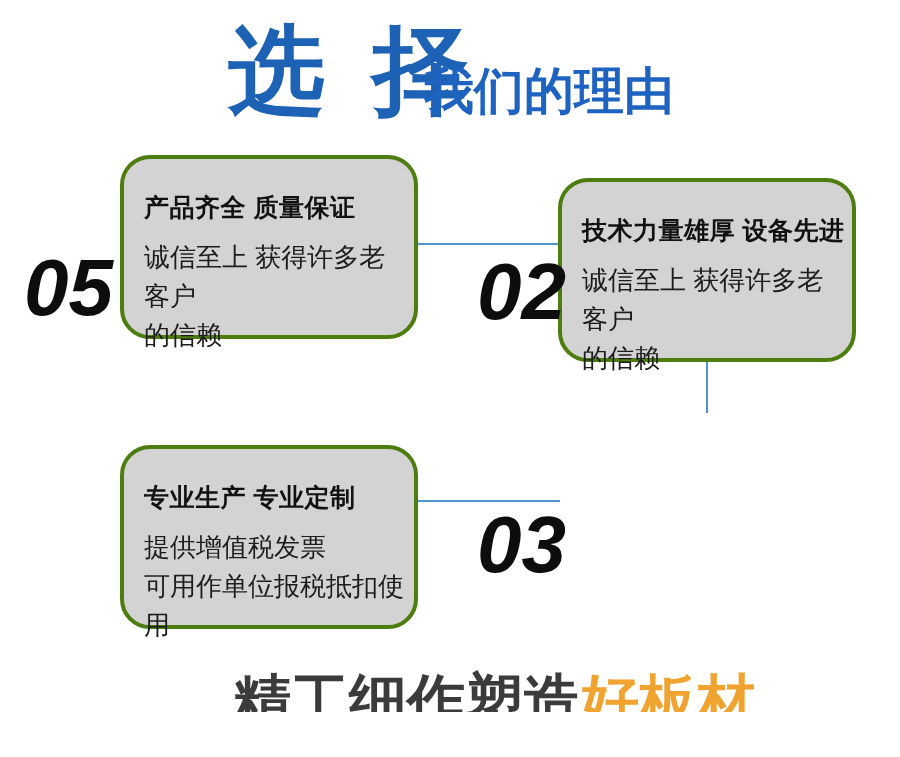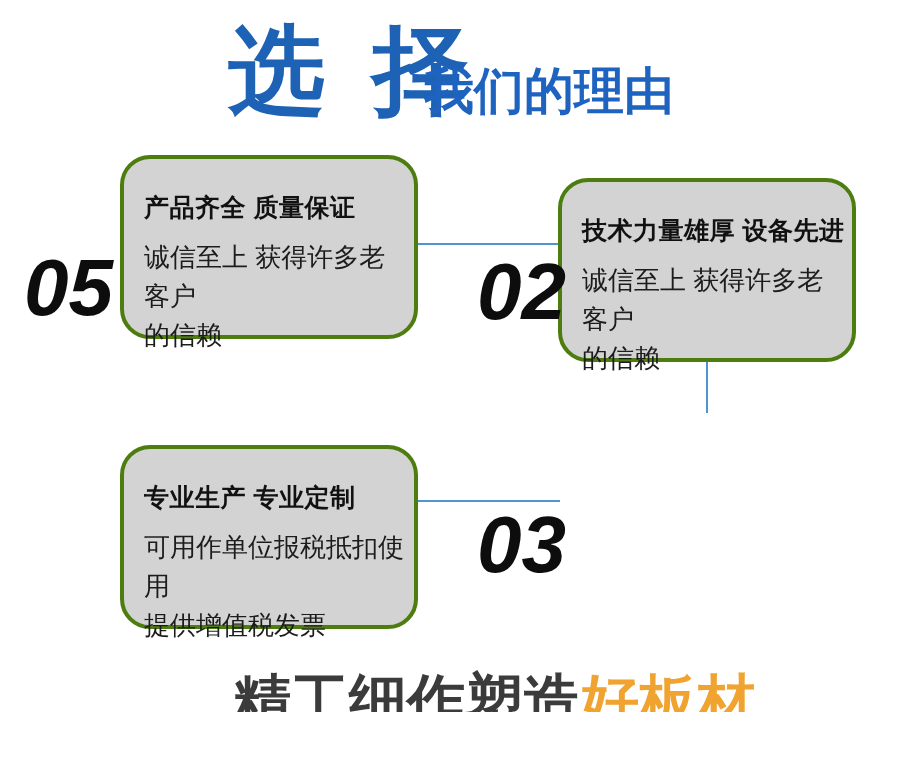--- a/index.html
+++ b/index.html
@@ -122,22 +122,22 @@
     <div class="card-body">
       <div>诚信至上 获得许多老客户</div>
       <div>的信赖</div>
     </div>
   </div>
   <div class="big-num" style="left:477px; top:252px;text-align:right;">02</div>
 
   <div class="card" style="left:120px; top:413px;margin-top:32px;">
     <div class="card-title">专业生产 专业定制</div>
     <div class="card-body">
+      <div>提供增值税发票</div>
       <div>可用作单位报税抵扣使用</div>
-      <div>提供增值税发票</div>
     </div>
   </div>
 
   <div class="big-num" style="left:477px; top:505px;">03</div>
 
   <div class="footer-line">
     <span class="footer-normal">精工细作塑造</span><span class="footer-accent">好板材</span>
   </div>
 
 </div>

